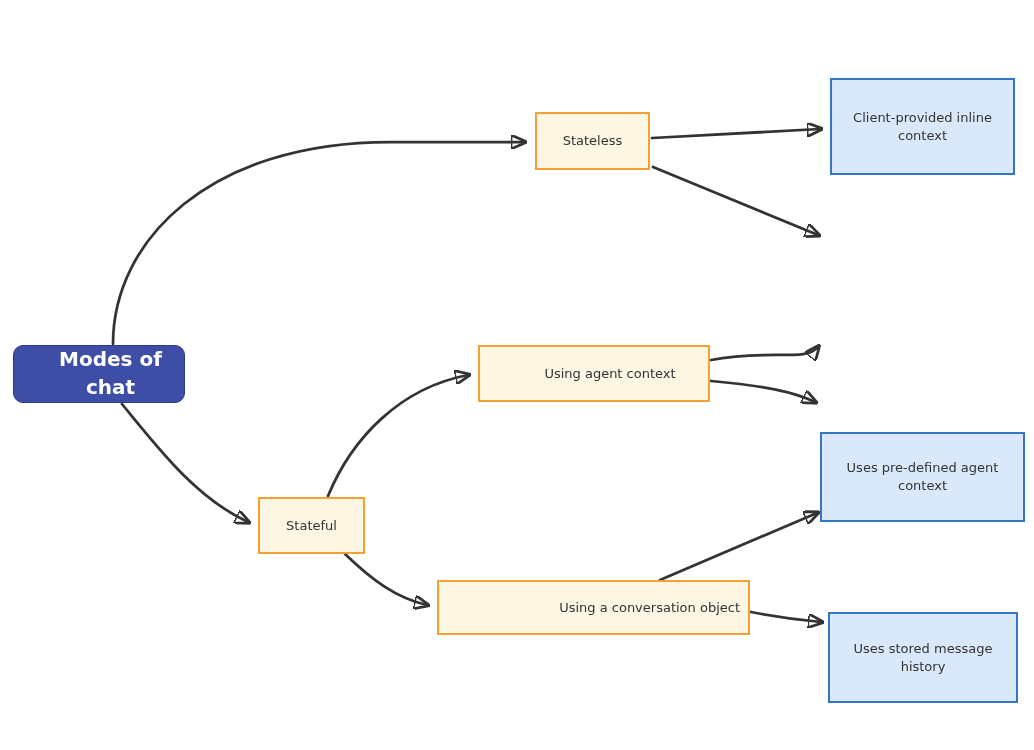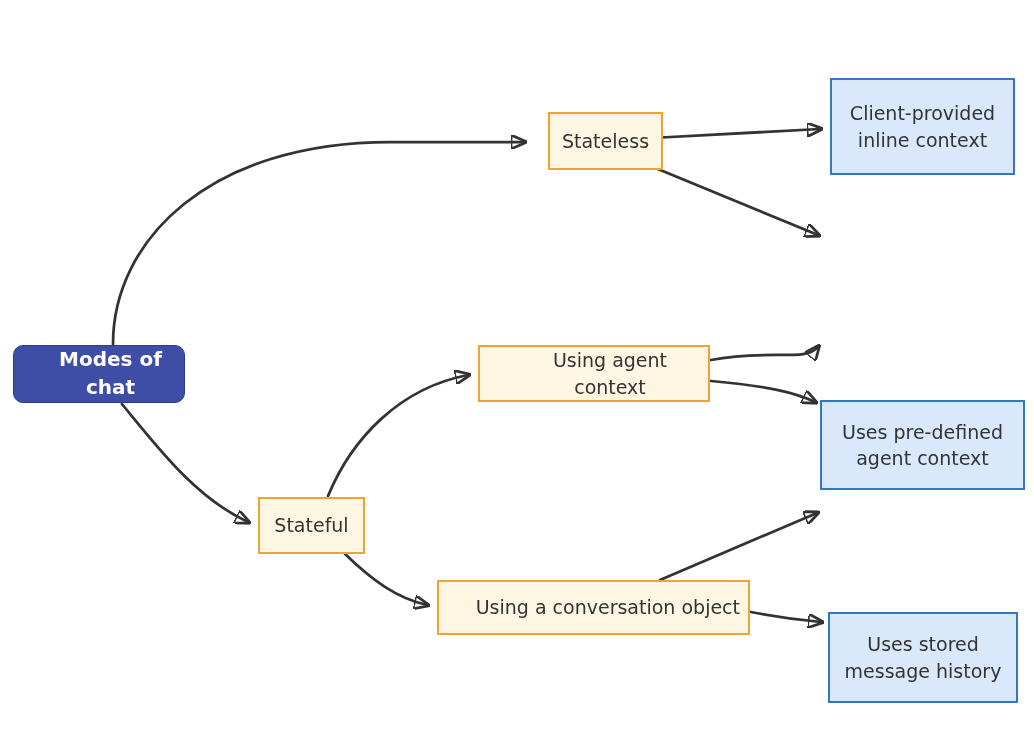--- a/index.html
+++ b/index.html
@@ -27,21 +27,21 @@
     stroke-width: 2.75px;
     stroke-linecap: round;
   }
   .node {
     position: absolute;
     box-sizing: border-box;
     display: flex;
     align-items: center;
     justify-content: center;
     text-align: center;
-    font-size: 19px;
+    font-size: 13px;
     color: #333333;
     line-height: 1.38;
     padding: 4px 8px;
   }
   .node-root {
     background: #3e4da6;
     border: 1.5px solid #2e3a8c;
     border-radius: 10px;
     color: #ffffff;
     font-weight: bold;
@@ -51,27 +51,27 @@
   .node-branch {
     background: #fdf6e3;
     border: 2px solid #f2a132;
   }
   .node-leaf {
     background: #d9e9fb;
     border: 2px solid #3377c2;
   }
   
   #n-root        { left: 13px;  top: 345px; width: 172px; height: 58px; }
-  #n-stateless   { left: 535px; top: 112px; width: 115px; height: 58px; margin-left: 13px; }
+  #n-stateless   { left: 535px; top: 112px; width: 115px; height: 58px; }
   #n-stateful    { left: 258px; top: 497px; width: 107px; height: 57px; }
   #n-agent-ctx   { left: 478px; top: 345px; width: 232px; height: 57px; padding-left: 40px; }
   #n-conv-obj    { left: 437px; top: 580px; width: 313px; height: 55px; justify-content: flex-end; }
   #n-inline-ctx  { left: 830px; top: 78px;  width: 185px; height: 97px; }
   #n-msg-hist    { left: 828px; top: 244px; width: 189px; height: 95px; }
-  #n-predef-ctx  { left: 820px; top: 400px; width: 205px; height: 90px; }
+  #n-predef-ctx  { left: 820px; top: 432px; width: 205px; height: 90px; }
   #n-stored-hist { left: 828px; top: 577px; width: 190px; height: 91px; margin-top: 35px; }
 </style>
 </head>
 <body>
 
 <div class="canvas">
 
   <svg class="edges" viewBox="0 0 1034 750" xmlns="http://www.w3.org/2000/svg">
     <defs>
       <marker id="arrow" markerUnits="userSpaceOnUse" markerWidth="16" markerHeight="14" refX="13" refY="7" orient="auto">

